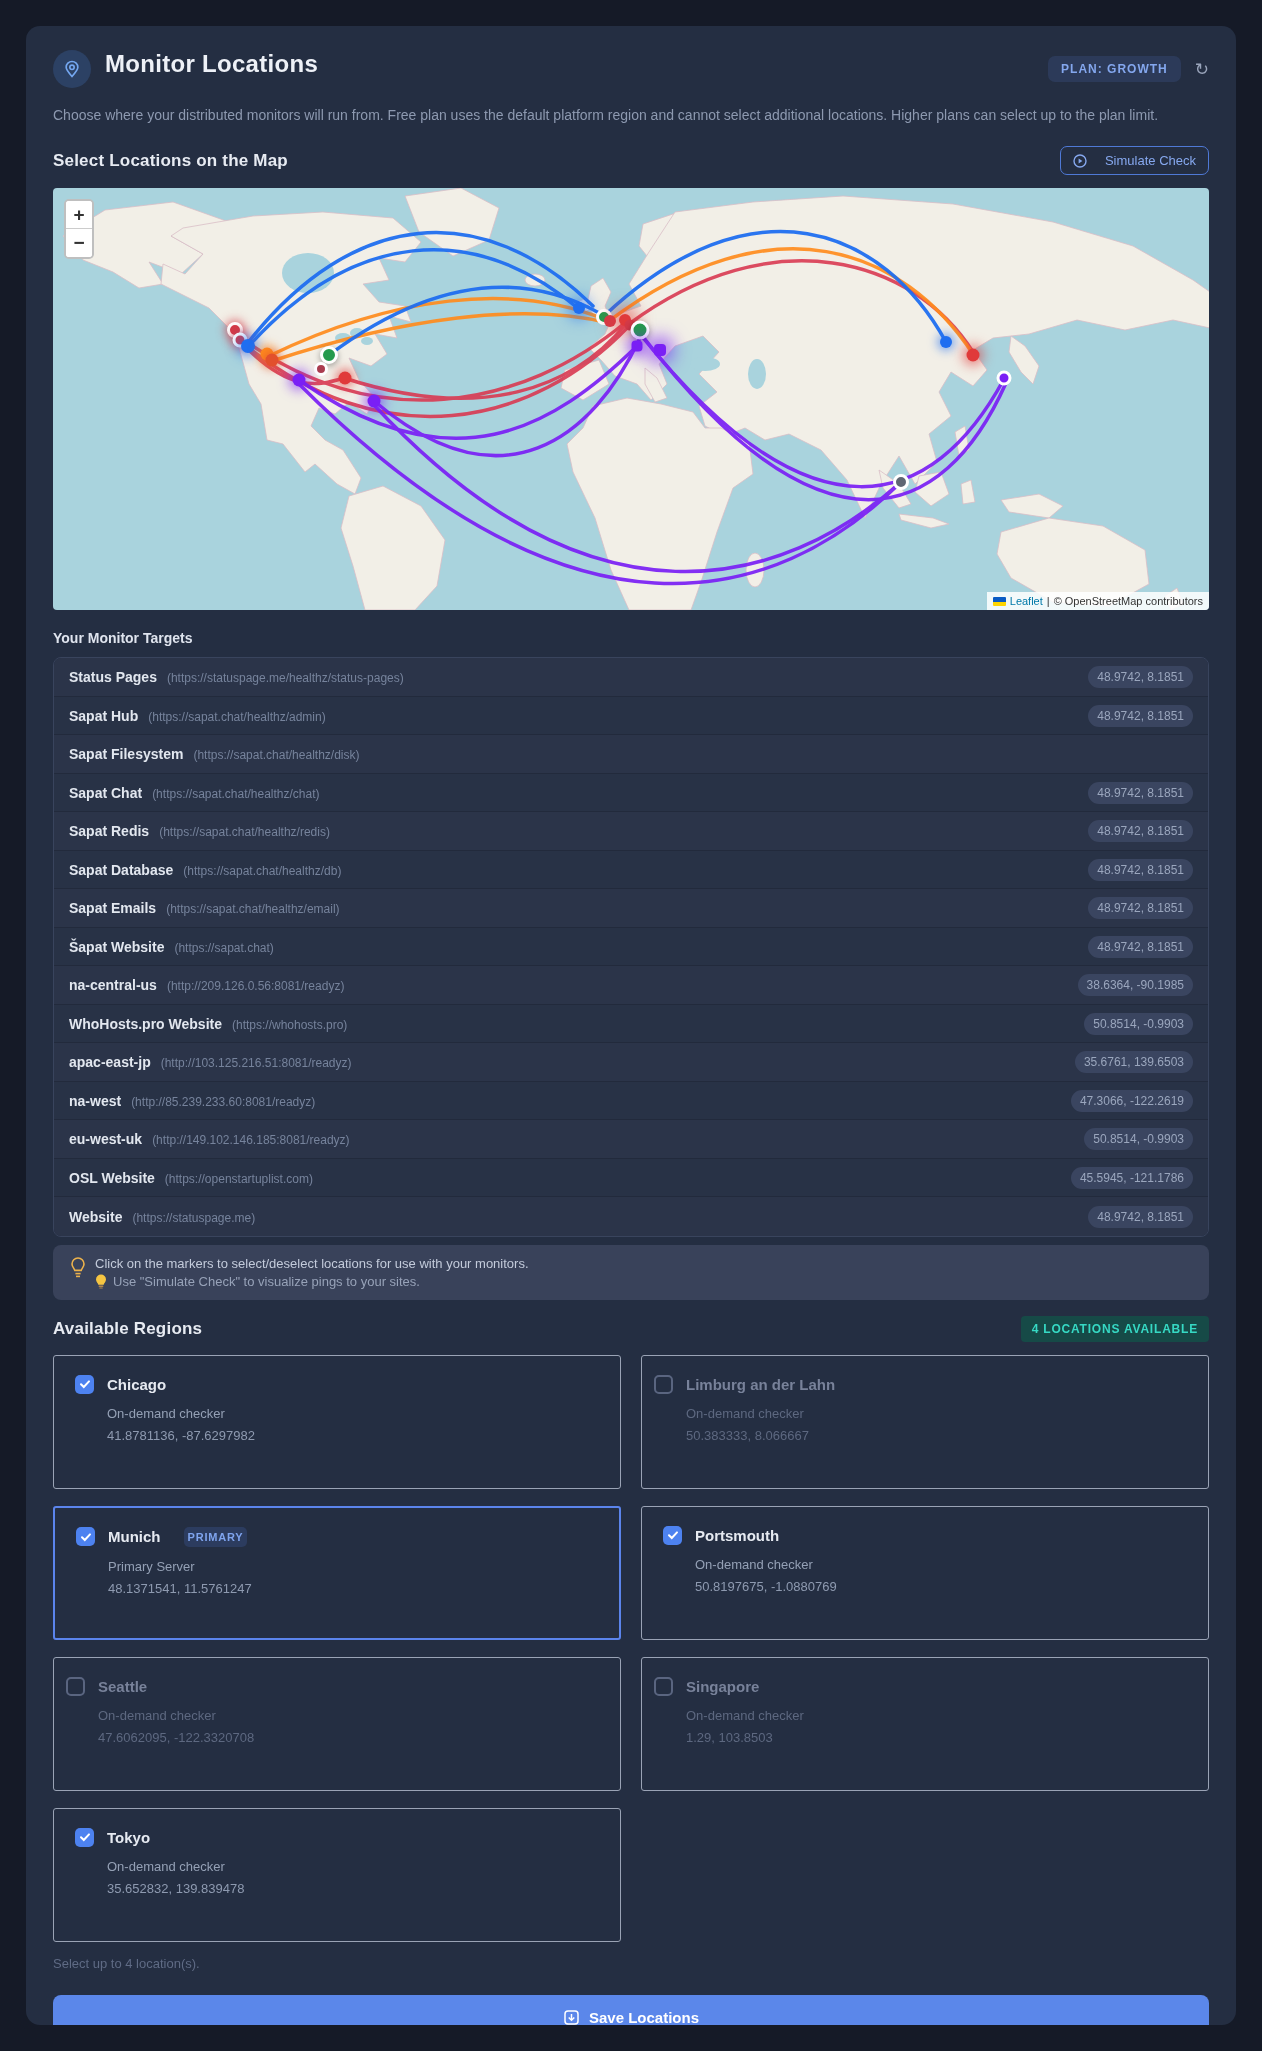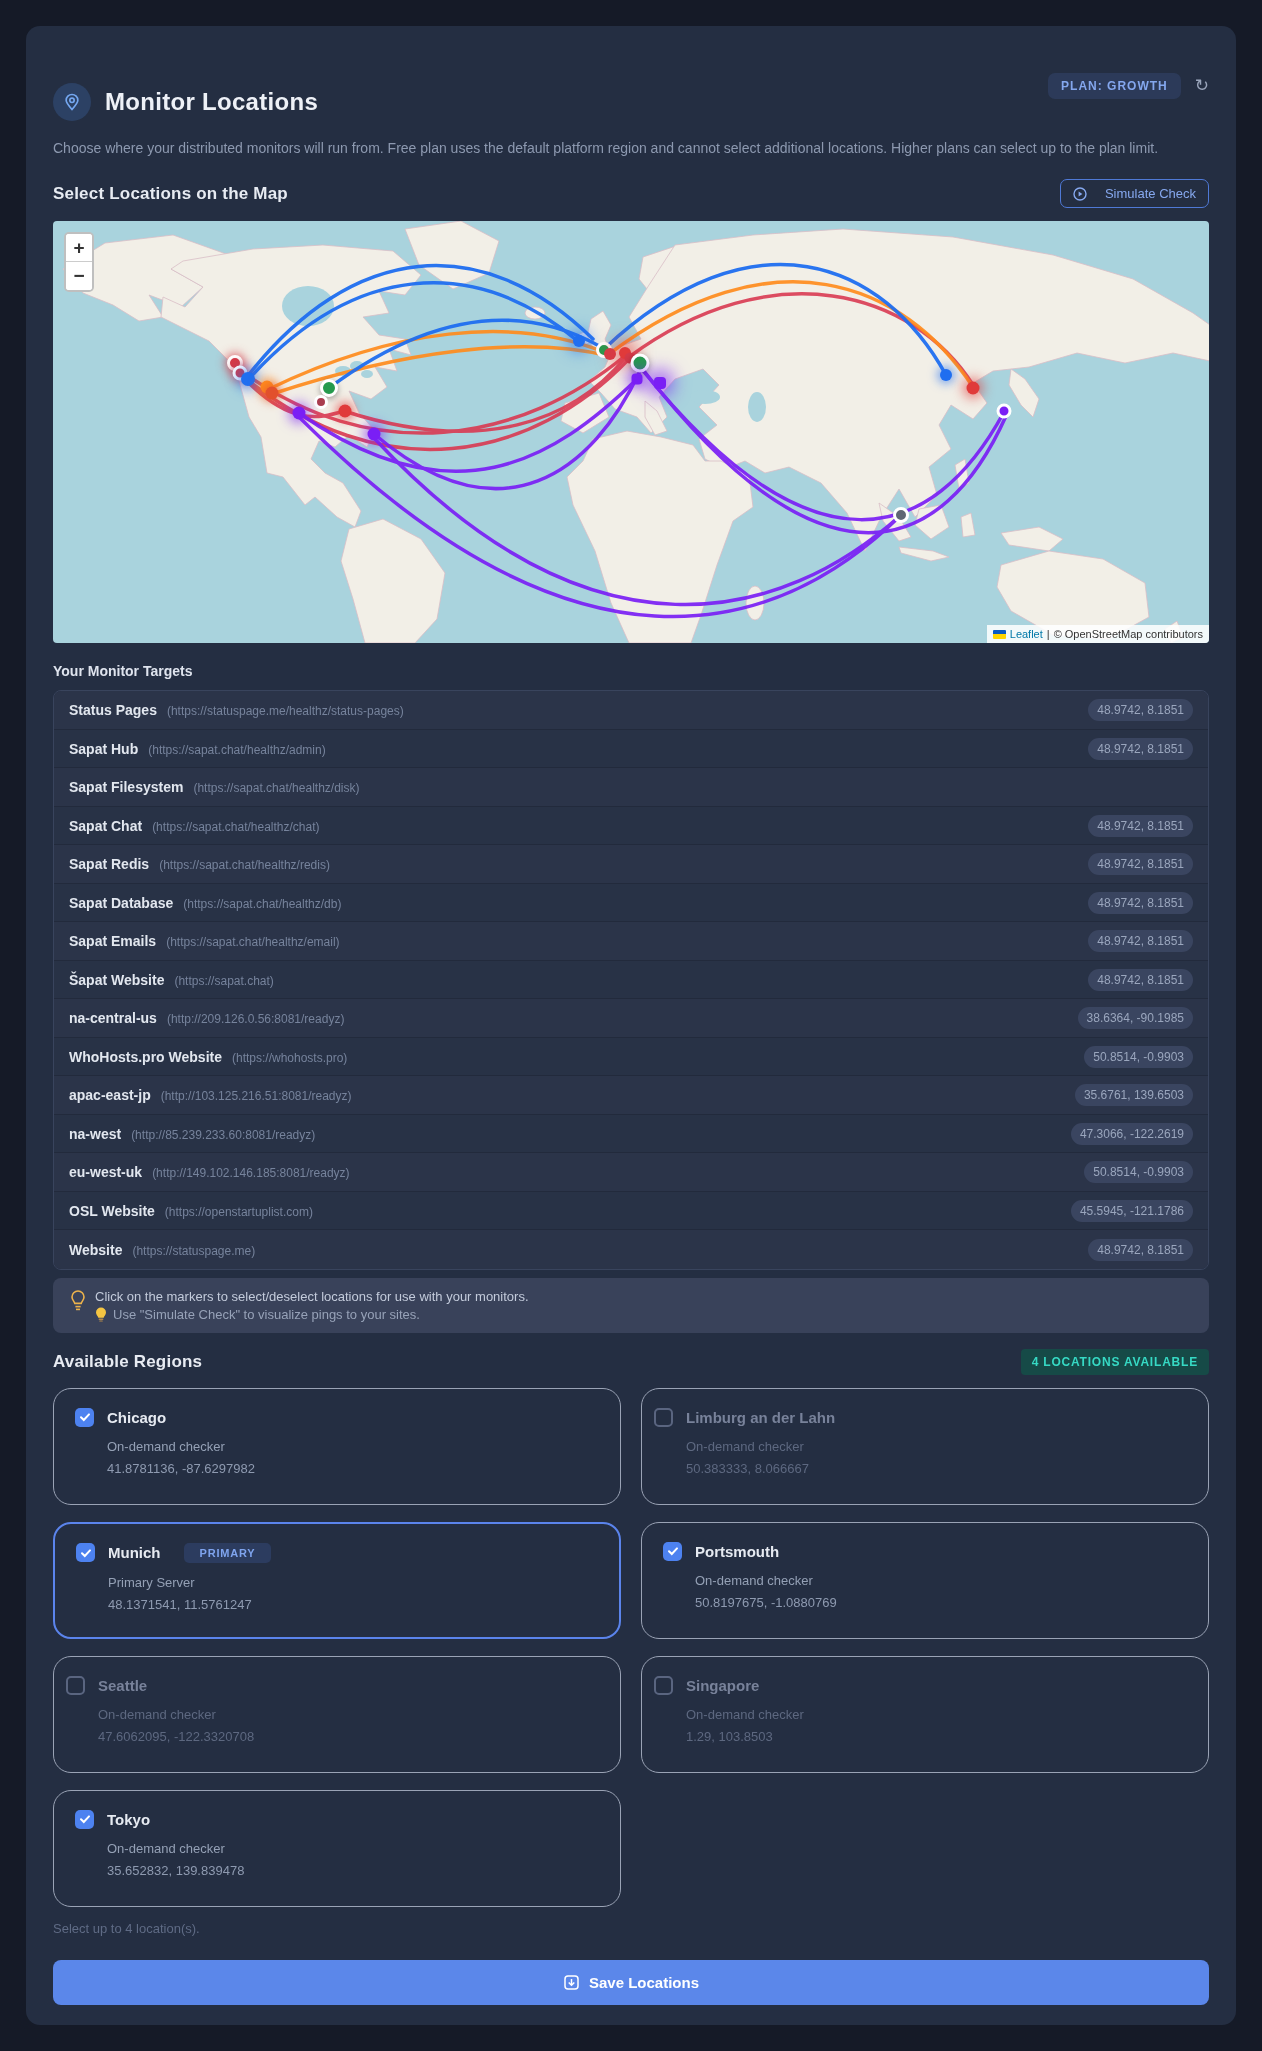--- a/index.html
+++ b/index.html
@@ -3,21 +3,21 @@
 <meta charset="utf-8">
 <style>
   * { box-sizing: border-box; margin: 0; padding: 0; }
   html,body { background:#151a27; font-family:"Liberation Sans","DejaVu Sans",sans-serif; }
   body { width:1262px; height:2051px; position:relative; }
   .panel { position:absolute; left:26px; top:26px; width:1210px; height:1999px;
            background:#242e42; border-radius:14px; padding:24px 27px; overflow:hidden; }
 
   
   .hdr-row { display:flex; align-items:center; justify-content:space-between; margin-bottom:16px; }
-  .hdr-left { display:flex; align-items:center; gap:14px;margin-top:33px; }
+  .hdr-left { display:flex; align-items:flex-start; gap:14px; }
   .pin-badge { width:38px; height:38px; border-radius:50%; background:#2c4164; display:flex; align-items:center; justify-content:center; }
   .page-title { font-size:24px; font-weight:bold; color:#eef1f7; letter-spacing:0.3px; }
   .hdr-right { display:flex; align-items:center; gap:14px; }
   .plan-badge { background:#2c3a59; color:#84a7ee; font-size:12px; font-weight:bold; letter-spacing:1px;
                 padding:6px 13px; border-radius:7px; }
   .refresh { color:#9aa5bb; font-size:17px; cursor:pointer; line-height:1; }
   .desc { color:#8d99b0; font-size:14px; line-height:1.6; margin-bottom:20px; max-width:1130px; }
 
   .sec-row { display:flex; align-items:center; justify-content:space-between; margin-bottom:13px; }
   .sec-title { color:#e7ebf2; font-size:17px; font-weight:600; letter-spacing:0.2px; }
@@ -58,30 +58,30 @@
   
   .tip { background:#39425a; border-radius:8px; padding:11px 16px; display:flex; gap:8px; align-items:flex-start; margin-bottom:16px; }
   .tip-lines { display:flex; flex-direction:column; gap:3px; }
   .tip-l1 { color:#c3cbdb; font-size:13px; }
   .tip-l2 { color:#97a2b8; font-size:13px; display:flex; align-items:center; gap:6px; }
 
   
   .avail-badge { background:#164a47; color:#36d9c4; font-size:12px; font-weight:bold; letter-spacing:0.8px;
                  padding:6px 11px; border-radius:4px; }
   .grid { display:grid; grid-template-columns:1fr 1fr; gap:17px 20px; margin-bottom:14px; }
-  .card { background:#242e42; border:1px solid #9aa3b5; border-radius:18px; padding:19px 21px; height:117px; cursor:pointer; }
+  .card { background:#242e42; border:1px solid #9aa3b5; border-radius:3px; padding:19px 21px; height:134px; cursor:pointer; }
   .card.primary { border:2px solid #5b84ec; }
   .card.off { border-color:#6e7popup86;padding-left:12px; }
   .card-top { display:flex; align-items:center; gap:13px; }
   .cb { width:19px; height:19px; border-radius:5px; flex:0 0 auto; display:flex; align-items:center; justify-content:center; }
   .cb.on { background:#4d82f0; }
   .cb.offbox { background:transparent; border:2px solid #5a6580; }
   .c-name { font-size:15px; font-weight:600; color:#e6eaf1; }
   .prim-badge { background:#2c3c5f; color:#7fa4ee; font-size:11px; font-weight:bold; letter-spacing:0.8px;
-                padding:4px 16px; border-radius:5px; margin-left:10px; }
+                padding:4px 4px; border-radius:5px; margin-left:10px; }
   .c-sub { margin:12px 0 0 32px; color:#94a0b5; font-size:13px; }
   .c-coord { margin:7px 0 0 32px; color:#8e9ab0; font-size:13px; }
   .card.off .c-name { color:#78829a; }
   .card.off .c-sub, .card.off .c-coord { color:#5d6880; }
 
   .hint { color:#5f6b85; font-size:13px; margin:14px 0 24px 0; }
   .save-btn { width:100%; height:45px; background:#5b87ea; border:none; border-radius:8px; color:#fff;
               font-size:15px; font-weight:600; display:flex; align-items:center; justify-content:center; gap:9px;
               cursor:pointer; font-family:inherit; }
 </style>

